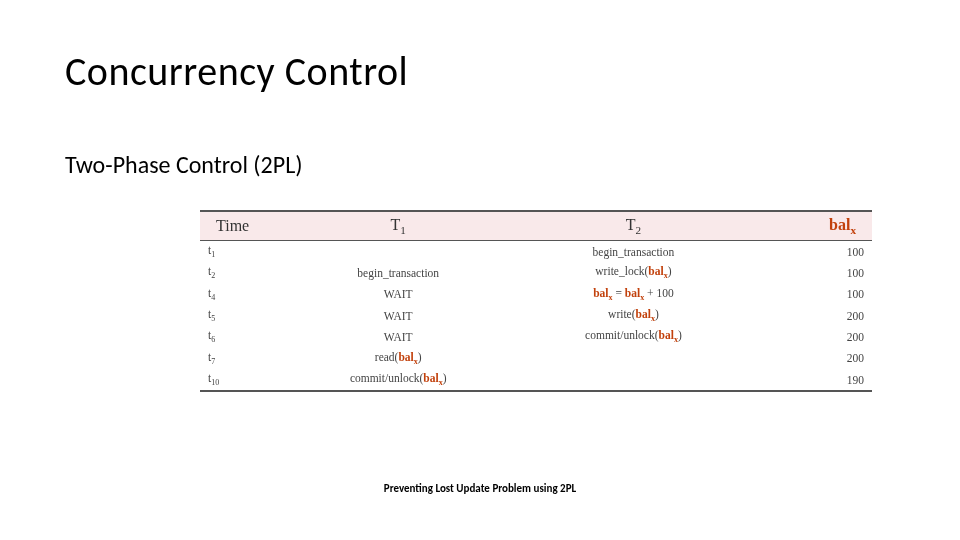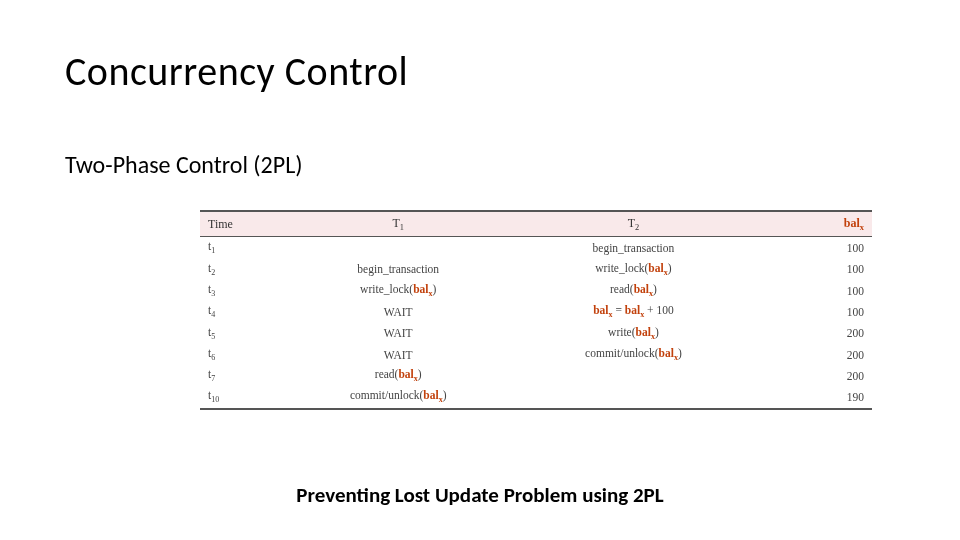--- a/index.html
+++ b/index.html
@@ -39,45 +39,45 @@
     font-family: Georgia, "Times New Roman", serif;
     font-size: 12px;
     color: #444;
   }
   table.sched thead tr {
     background: #f9e9ea;
   }
   table.sched thead th {
     border-top: 2px solid #555;
     border-bottom: 1px solid #555;
-    padding: 4px 8px;
+    padding: 4px 16px;
     font-weight: 400;
     text-align: center;
-    font-size: 12px;
+    font-size: 16px;
     color: #333;
   }
   table.sched thead th.time { text-align: left; }
   table.sched thead th.bal { text-align: right; }
   table.sched tbody td {
     padding: 3px 8px;
     text-align: center;
     font-size: 11.5px;
   }
   table.sched tbody td.time { text-align: left; }
   table.sched tbody td.bal { text-align: right; }
   table.sched tbody tr.last td {
     border-bottom: 2px solid #555;
   }
   .caption {
     position: absolute;
     left: 0;
     width: 960px;
     top: 482px;
     text-align: center;
-    font-size: 21px;
+    font-size: 11px;
     font-weight: 700;
     font-family: "Segoe UI", Calibri, Arial, sans-serif;
   }
   sub { font-size: 0.7em; vertical-align: sub; }
   .b { font-weight: 600; color: #c2410c; }
 </style>
 </head>
 <body>
 
 <div class="title">Concurrency Control</div>
@@ -106,26 +106,20 @@
         <td>begin_transaction</td>
         <td class="bal">100</td>
       </tr>
       <tr>
         <td class="time">t<sub>2</sub></td>
         <td>begin_transaction</td>
         <td>write_lock(<span class="b">bal<sub>x</sub></span>)</td>
         <td class="bal">100</td>
       </tr>
       <tr>
-        <td class="time">t<sub>3</sub></td>
-        <td>write_lock(<span class="b">bal<sub>x</sub></span>)</td>
-        <td>read(<span class="b">bal<sub>x</sub></span>)</td>
-        <td class="bal">100</td>
-      </tr>
-      <tr>
         <td class="time">t<sub>4</sub></td>
         <td>WAIT</td>
         <td><span class="b">bal<sub>x</sub></span> = <span class="b">bal<sub>x</sub></span> + 100</td>
         <td class="bal">100</td>
       </tr>
       <tr>
         <td class="time">t<sub>5</sub></td>
         <td>WAIT</td>
         <td>write(<span class="b">bal<sub>x</sub></span>)</td>
         <td class="bal">200</td>

